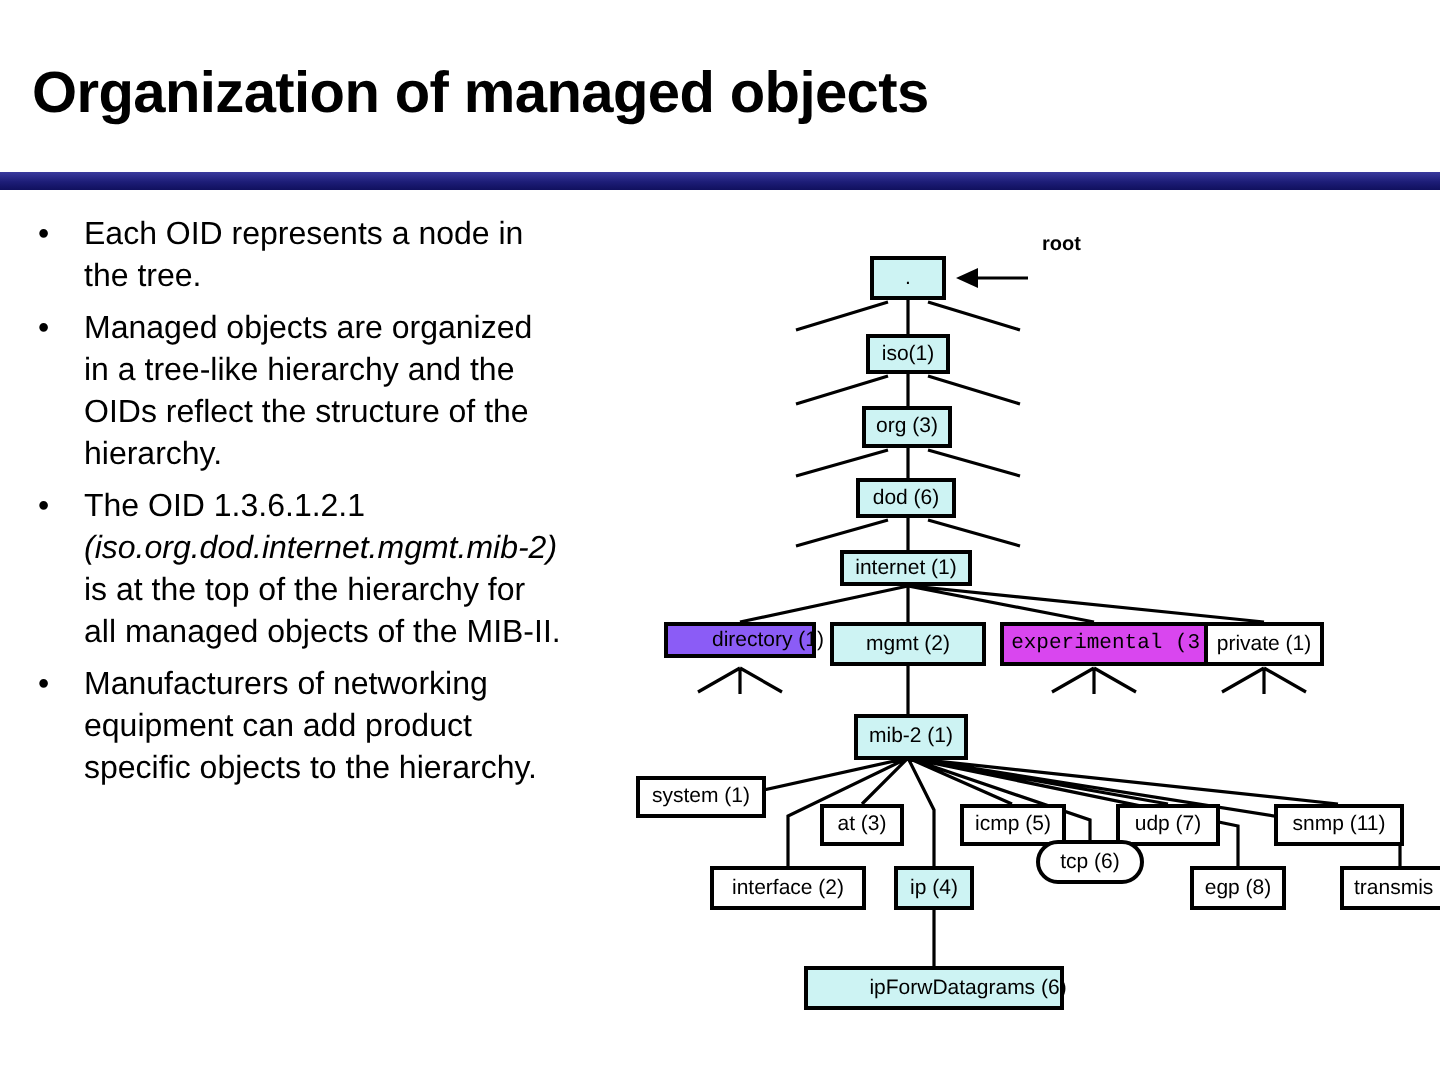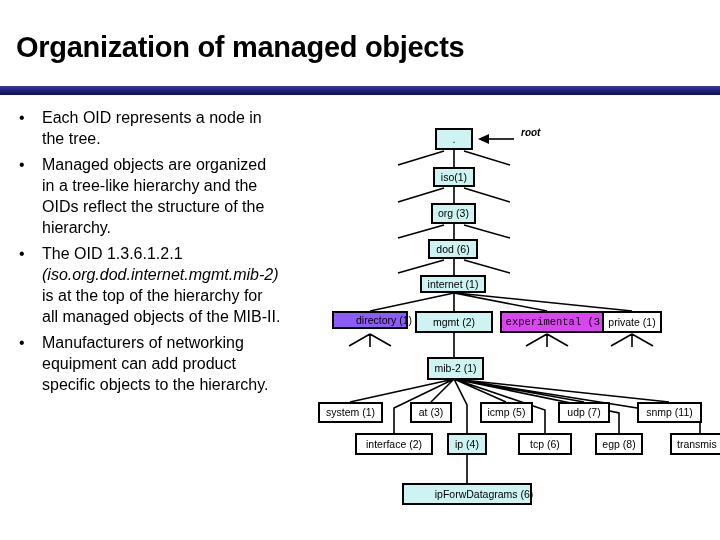--- a/index.html
+++ b/index.html
@@ -24,22 +24,22 @@
   #bullet-list li::before { content:"\2022"; position:absolute; left:7px; top:0; }
   .seg-italic { font-style:italic; }
   #tree-canvas { position:absolute; left:0; top:0; width:720px; height:540px; }
   #tree-connectors { position:absolute; left:0; top:0; pointer-events:none; }
   .node {
     position:absolute; border:2px solid #000; display:flex;
     align-items:center; justify-content:center;
     font-size:10.5px; white-space:nowrap; line-height:1;
   }
   #root-pointer-label {
-    position:absolute; left:521px; top:127px;
-    font-size:10px; font-weight:bold;font-style:italic;
+    position:absolute; left:521px; top:117px;
+    font-size:10px; font-weight:bold;
   }
 </style>
 </head>
 <body>
 
 <div id="slide">
 
   <div id="title">Organization of managed objects</div>
 
   <div id="accent-bar"></div>
@@ -80,28 +80,28 @@
         <div class="node" style="left: 435px; top: 128px; width: 38px; height: 22px; border-color: rgb(0, 0, 0); background: rgb(205, 243, 243);">.</div>
         <div class="node" style="left: 433px; top: 167px; width: 42px; height: 20px; border-color: rgb(0, 0, 0); background: rgb(205, 243, 243);">iso(1)</div>
         <div class="node" style="left: 431px; top: 203px; width: 45px; height: 21px; border-color: rgb(0, 0, 0); background: rgb(205, 243, 243);">org (3)</div>
         <div class="node" style="left: 428px; top: 239px; width: 50px; height: 20px; border-color: rgb(0, 0, 0); background: rgb(205, 243, 243);">dod (6)</div>
         <div class="node" style="left: 420px; top: 275px; width: 66px; height: 18px; border-color: rgb(0, 0, 0); background: rgb(205, 243, 243);">internet (1)</div>
         <div class="node" style="left: 332px; top: 311px; width: 76px; height: 18px; border-color: rgb(0, 0, 0); background: #8b5cf6; padding-left: 28px;">directory (1)</div>
         <div class="node" style="left: 415px; top: 311px; width: 78px; height: 22px; border-color: rgb(0, 0, 0); background: rgb(205, 243, 243);">mgmt (2)</div>
         <div class="node" style="left: 500px; top: 311px; width: 112px; height: 22px; border-color: rgb(0, 0, 0); background: #d946ef; font-family: Liberation Mono, monospace;">experimental (3)</div>
         <div class="node" style="left: 602px; top: 311px; width: 60px; height: 22px; border-color: rgb(0, 0, 0); background: rgb(255, 255, 255);">private (1)</div>
         <div class="node" style="left: 427px; top: 357px; width: 57px; height: 23px; border-color: rgb(0, 0, 0); background: rgb(205, 243, 243);">mib-2 (1)</div>
-        <div class="node" style="left: 318px; top: 402px; width: 65px; height: 21px; border-color: rgb(0, 0, 0); background: rgb(255, 255, 255);">system (1)</div>
+        <div class="node" style="left: 318px; top: 388px; width: 65px; height: 21px; border-color: rgb(0, 0, 0); background: rgb(255, 255, 255);">system (1)</div>
         <div class="node" style="left: 410px; top: 402px; width: 42px; height: 21px; border-color: rgb(0, 0, 0); background: rgb(255, 255, 255);">at (3)</div>
         <div class="node" style="left: 480px; top: 402px; width: 53px; height: 21px; border-color: rgb(0, 0, 0); background: rgb(255, 255, 255);">icmp (5)</div>
         <div class="node" style="left: 558px; top: 402px; width: 52px; height: 21px; border-color: rgb(0, 0, 0); background: rgb(255, 255, 255);">udp (7)</div>
         <div class="node" style="left: 637px; top: 402px; width: 65px; height: 21px; border-color: rgb(0, 0, 0); background: rgb(255, 255, 255);">snmp (11)</div>
         <div class="node" style="left: 355px; top: 433px; width: 78px; height: 22px; border-color: rgb(0, 0, 0); background: rgb(255, 255, 255);">interface (2)</div>
         <div class="node" style="left: 447px; top: 433px; width: 40px; height: 22px; border-color: rgb(0, 0, 0); background: rgb(205, 243, 243);">ip (4)</div>
-        <div class="node" style="left: 518px; top: 433px; width: 54px; height: 22px; border-color: rgb(0, 0, 0); background: rgb(255, 255, 255);">tcp (6)</div>
+        <div class="node" style="left: 518px; top: 420px; width: 54px; height: 22px; border-color: rgb(0, 0, 0); background: rgb(255, 255, 255); border-radius: 11px;">tcp (6)</div>
         <div class="node" style="left: 595px; top: 433px; width: 48px; height: 22px; border-color: rgb(0, 0, 0); background: rgb(255, 255, 255);">egp (8)</div>
         <div class="node" style="left: 670px; top: 433px; width: 70px; height: 22px; border-color: rgb(0, 0, 0); background: rgb(255, 255, 255); justify-content: flex-start; padding-left: 5px;">transmis</div>
         <div class="node" style="left: 402px; top: 483px; width: 130px; height: 22px; border-color: rgb(0, 0, 0); background: rgb(205, 243, 243); padding-left: 34px;">ipForwDatagrams (6)</div>
       </div>
 
     <span id="root-pointer-label">root</span>
   </div>
 
 </div>
 

